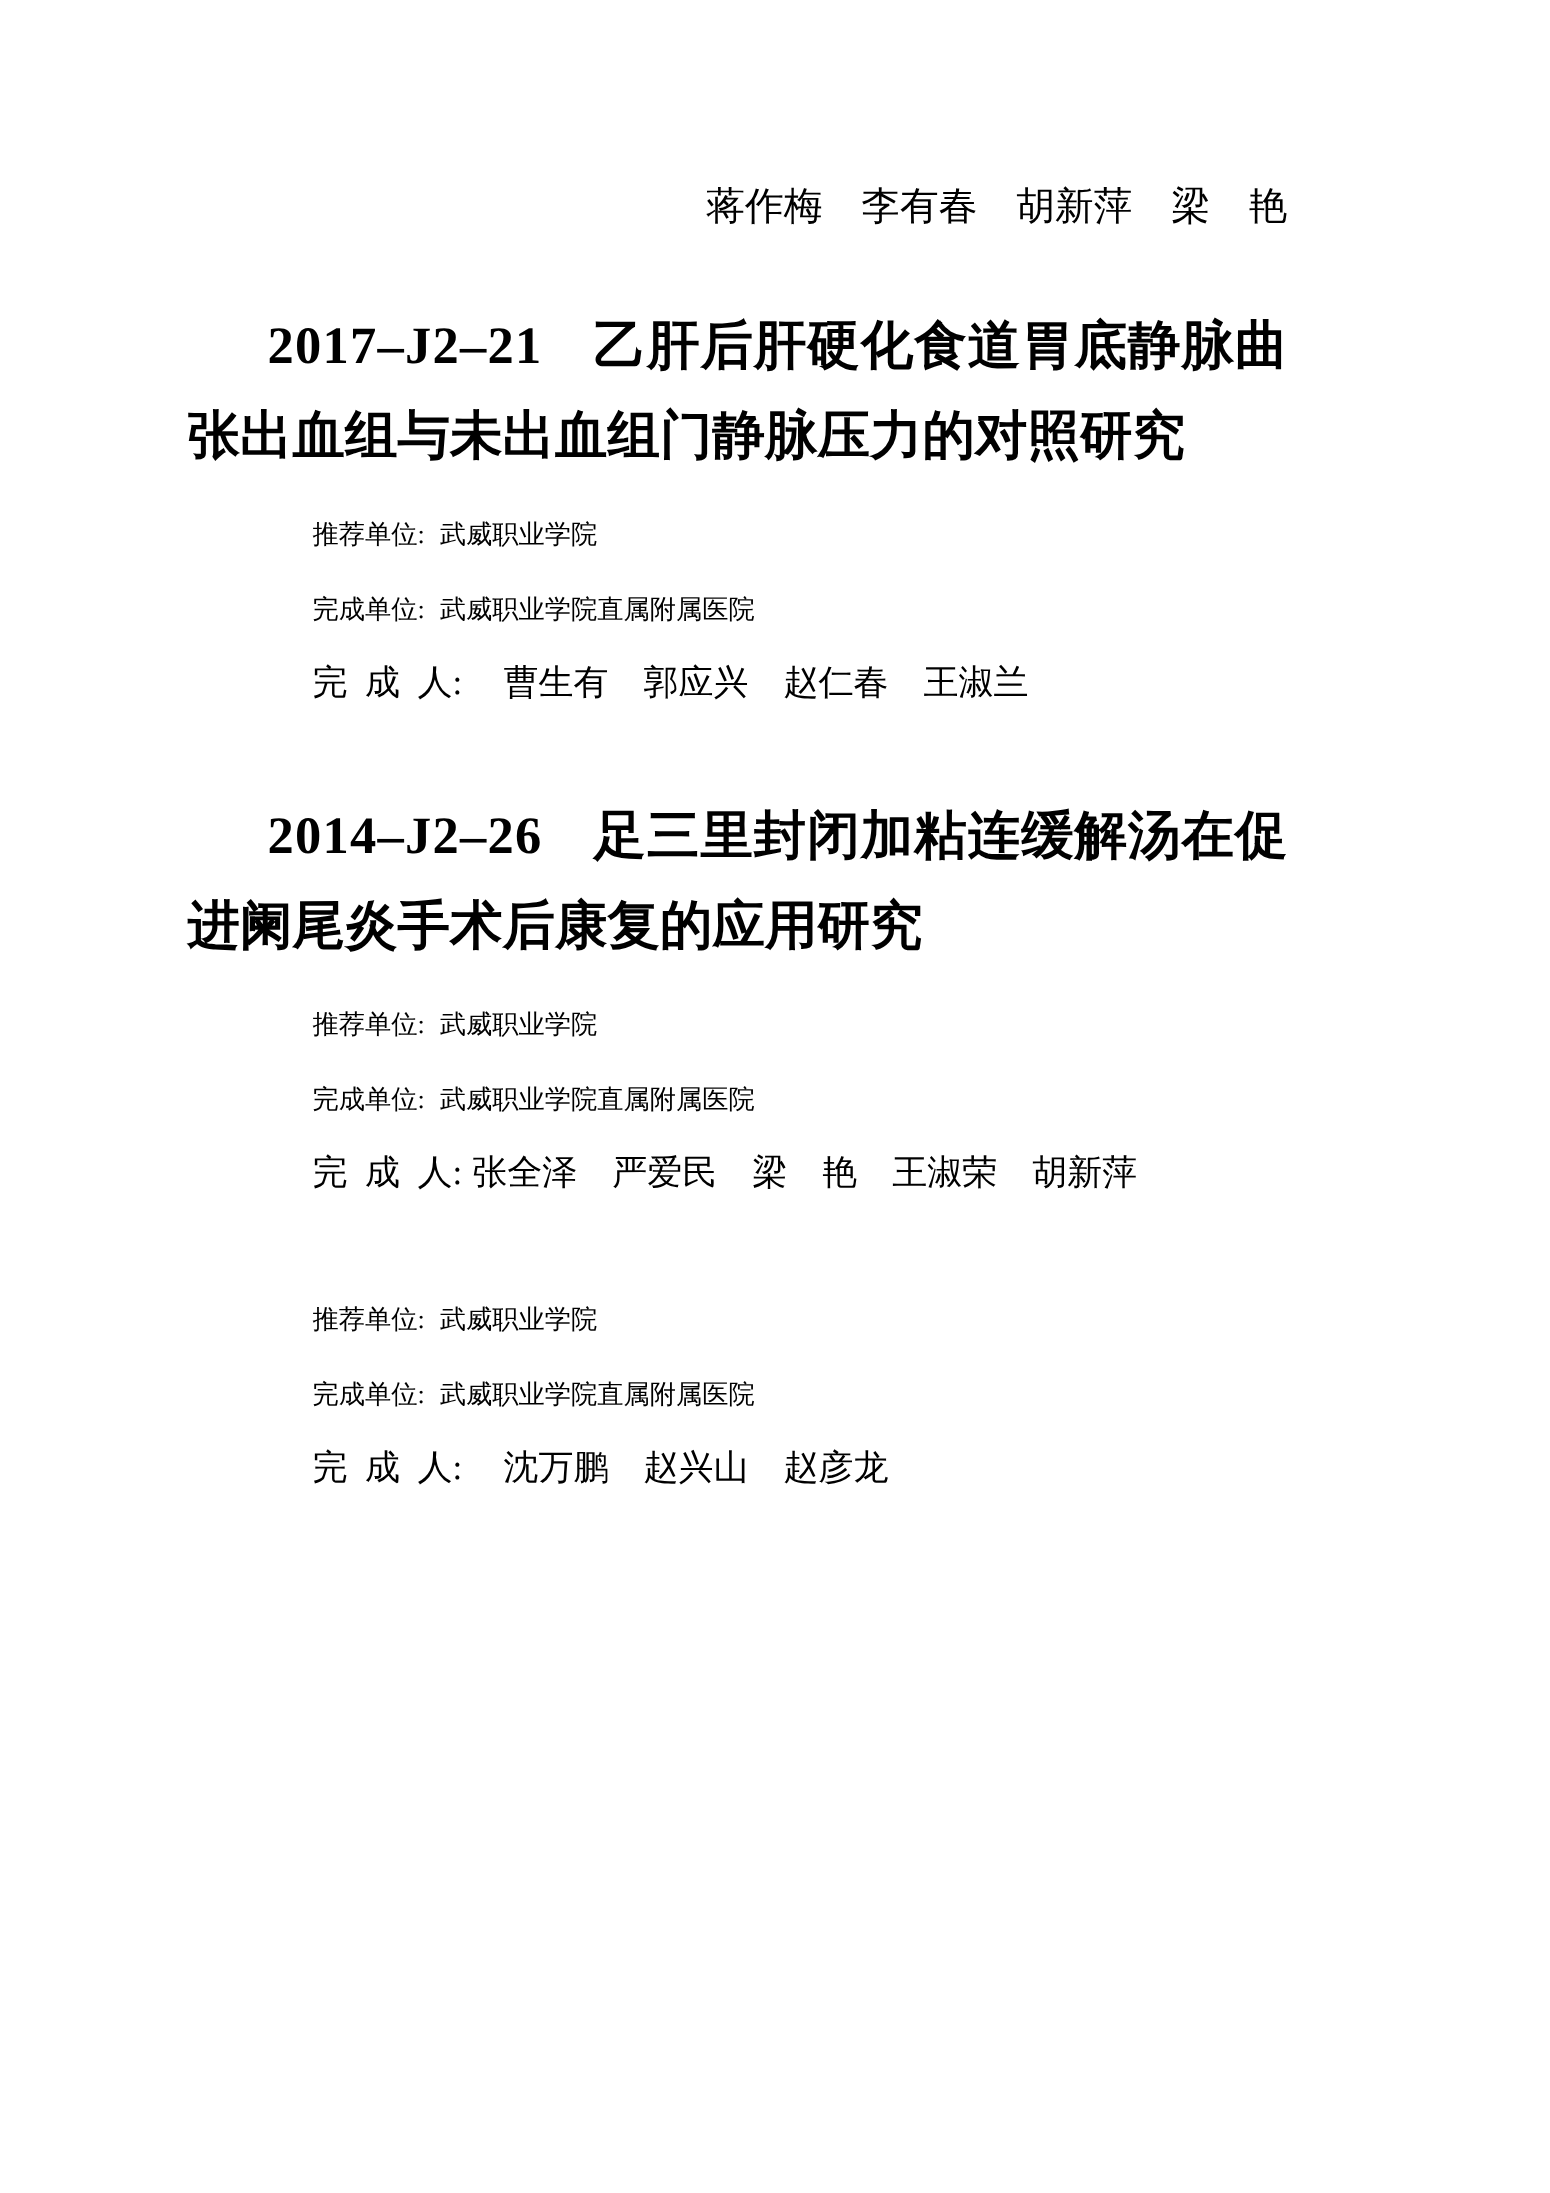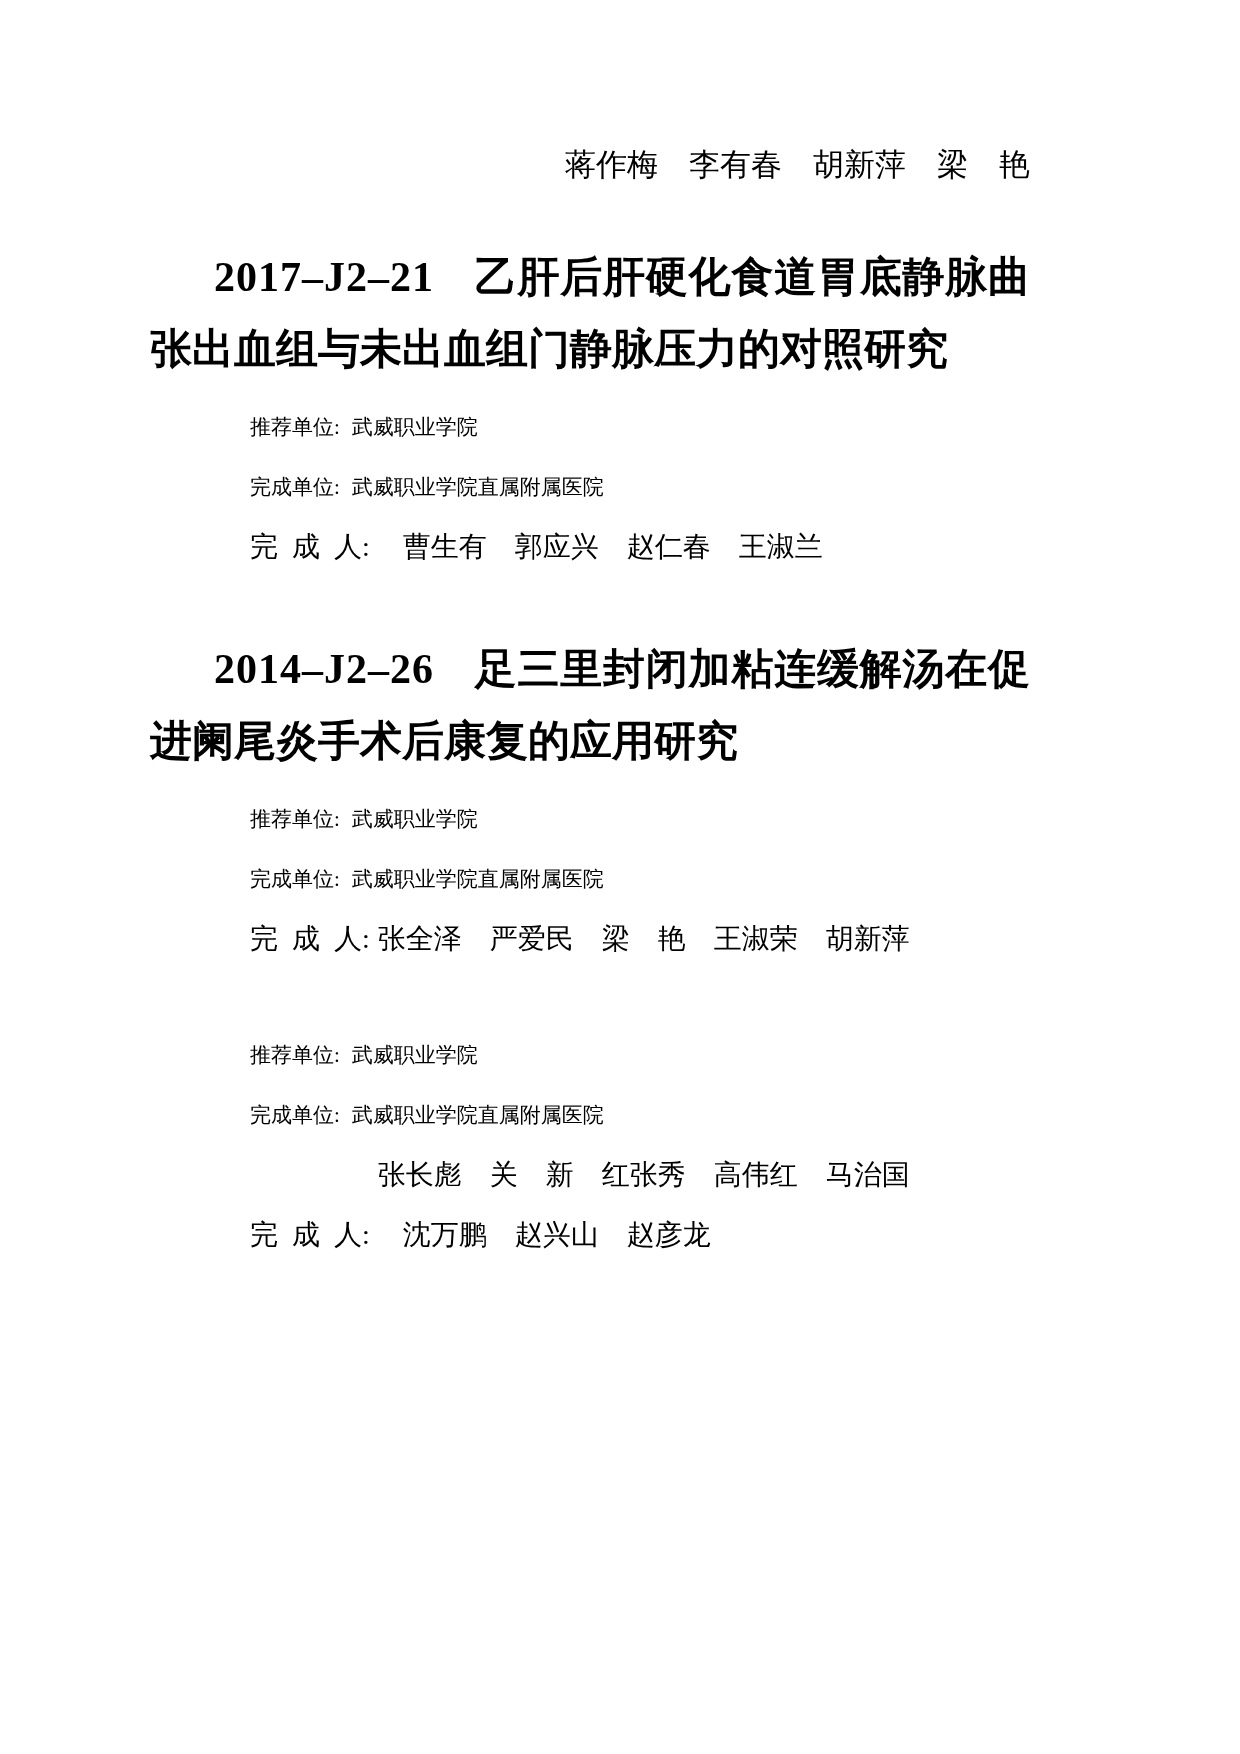--- a/index.html
+++ b/index.html
@@ -113,20 +113,19 @@
     </div>
   </section>
 
   <section class="award">
     <div class="fields">
       <p class="field"><span class="lbl">推荐单位:</span><span class="val">武威职业学院</span></p>
       <p class="field"><span class="lbl">完成单位:</span><span class="val">武威职业学院直属附属医院</span></p>
       <div class="people">
         <span class="lbl">完  成  人:</span>
         <div class="names">
-          <p class="nline">张长彪　关　新　红张秀　高伟红　马治国</p>
           <p class="nline row2">沈万鹏　赵兴山　赵彦龙</p>
         </div>
       </div>
     </div>
   </section>
 
 </div>
 
 </body></html>

